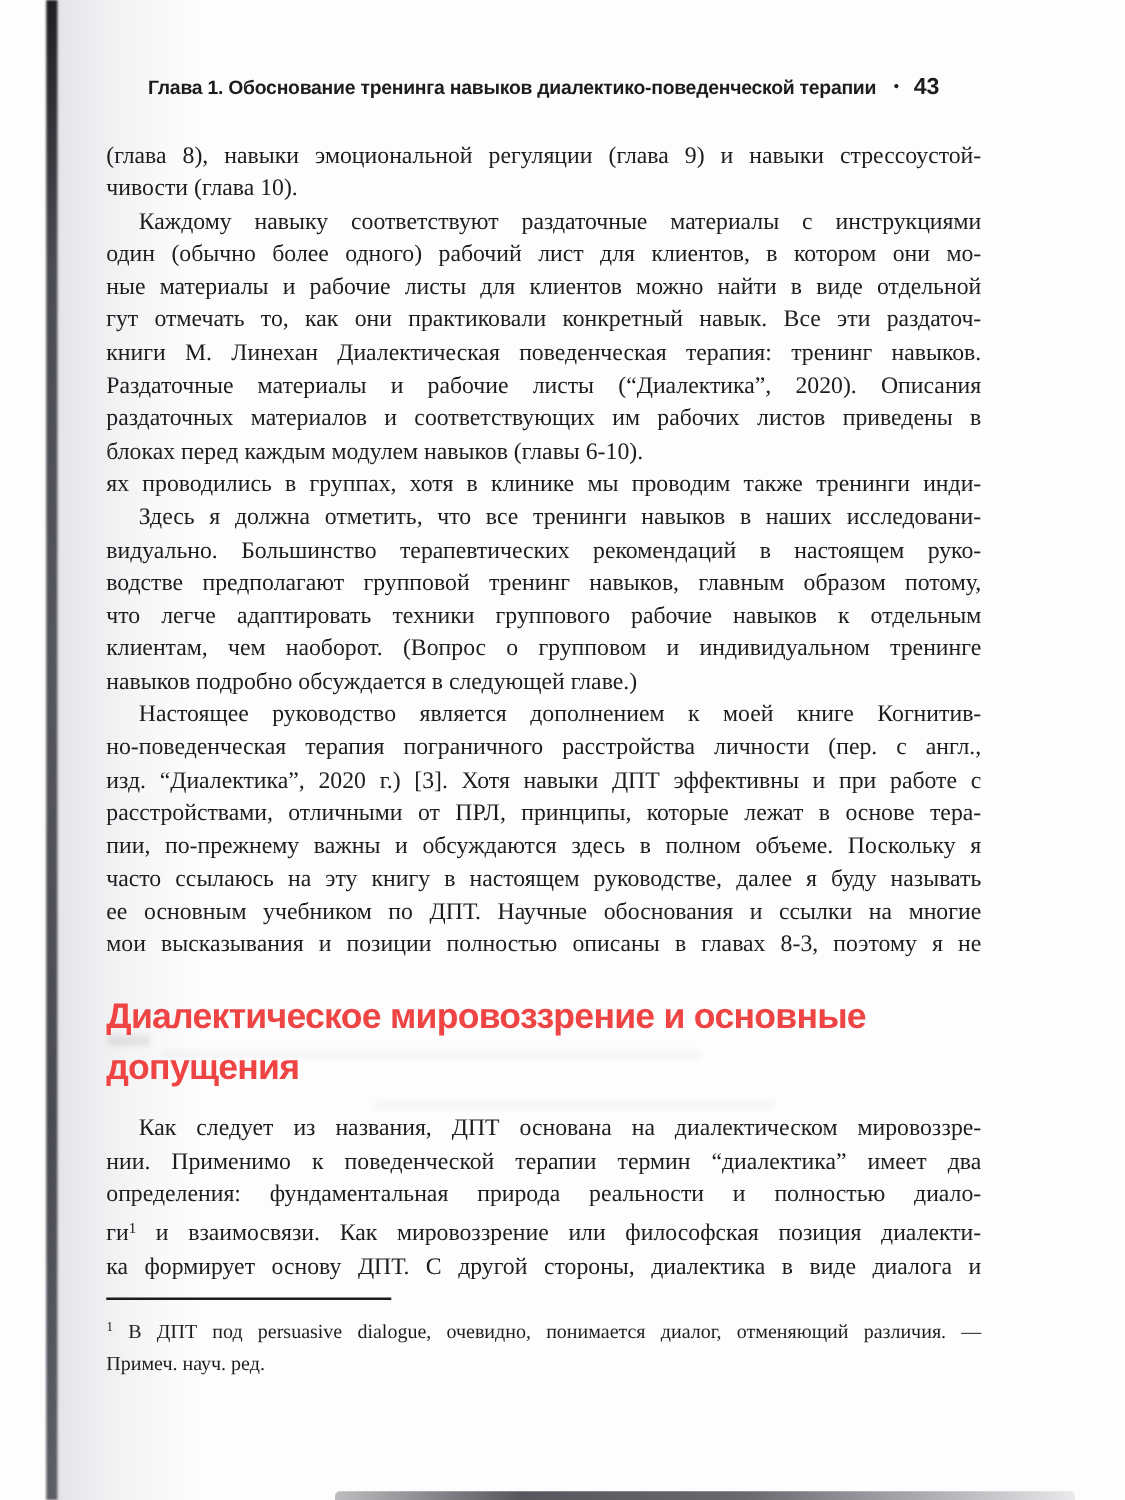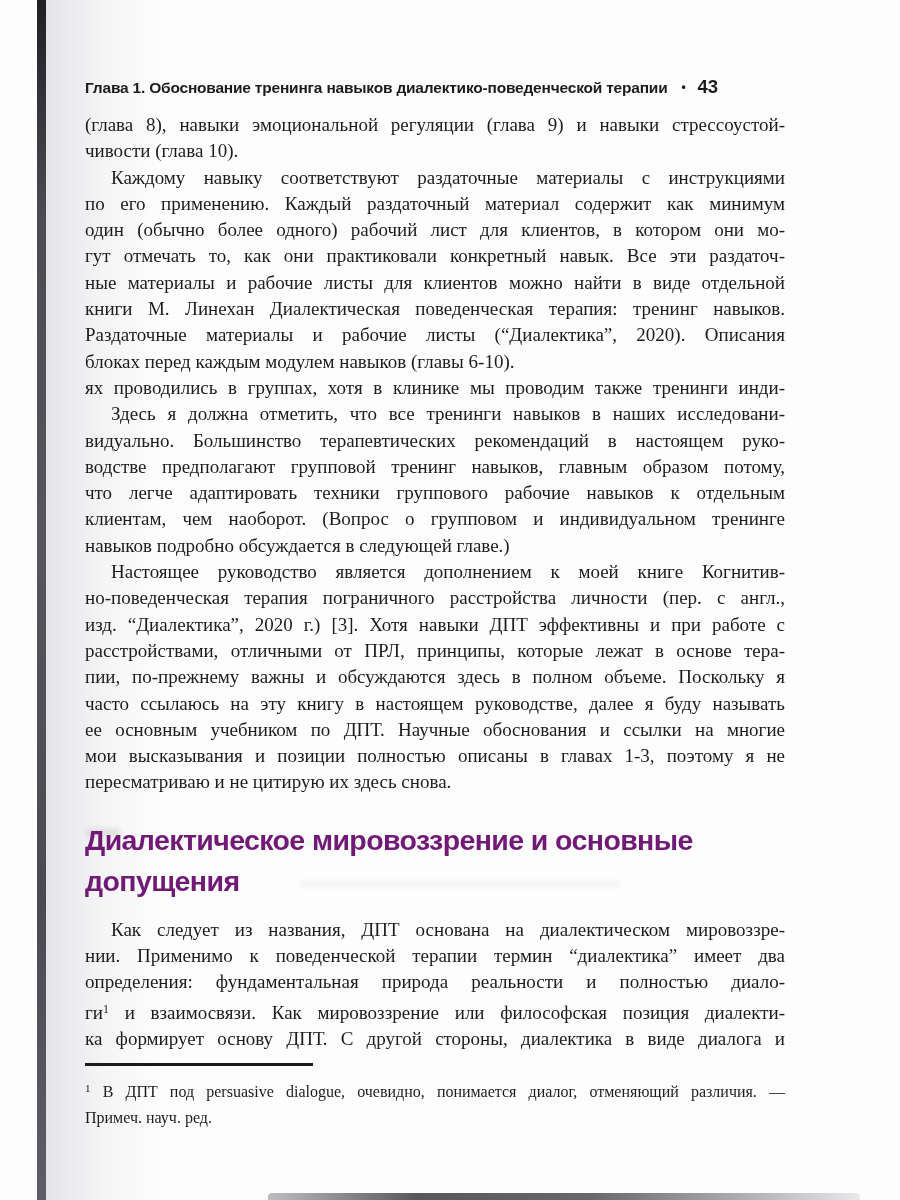--- a/index.html
+++ b/index.html
@@ -31,22 +31,22 @@
     border-radius: 4px 4px 0 0;
     background: linear-gradient(90deg, rgba(70,70,78,0.35), rgba(45,45,52,0.8) 25%, rgba(45,45,52,0.72) 55%, rgba(90,90,100,0.4) 85%, rgba(125,125,135,0.15));
     filter: blur(0.4px);
   }
   .smudge { position: absolute; background: #6a6a74; filter: blur(2px); }
   .smudge.s1 { left: 86px; top: 828px; width: 34px; height: 9px; opacity: 0.13; }
   .smudge.s2 { left: 130px; top: 840px; width: 430px; height: 7px; opacity: 0.05; }
   .smudge.s3 { left: 300px; top: 880px; width: 320px; height: 8px; opacity: 0.045; }
 
   .running-head {
-    position: absolute; left: 85px; top: 76px; width: 700px;
-    text-align: left; white-space: nowrap;
+    position: absolute; left: 85px; top: 58px; width: 700px;
+    text-align: center; white-space: nowrap;
     font-family: "Liberation Sans", sans-serif;
     font-weight: bold; font-size: 15.5px; letter-spacing: -0.2px;
     color: #1c1b1e;
   }
   .running-head .dot { display: inline-block; margin: 0 12px 0 14px; font-size: 12px; vertical-align: 2px; }
   .running-head .pageno { font-size: 18.5px; letter-spacing: 0; }
 
   .content {
     position: absolute; left: 85px; top: 112px; width: 700px;
     font-size: 19px; line-height: 26.3px;
@@ -56,21 +56,21 @@
   .line { text-align: justify; text-align-last: justify; }
   .line.left { text-align: left; text-align-last: left; }
   .line.ind { text-indent: 26px; }
   .i { }
   .sup { font-size: 12px; vertical-align: 6px; letter-spacing: 0; }
 
   .heading {
     margin: 24px 0 15px 0;
     font-family: "Liberation Sans", sans-serif;
     font-weight: bold; font-size: 28.5px; line-height: 41px;
-    letter-spacing: -0.6px; color: #701a75;
+    letter-spacing: -0.6px; color: #ef4444;
   }
 
   .footnote { margin-top: 11px; }
   .fn-rule { width: 228px; height: 2.5px; background: #1b1b1d; margin: 0 0 9px 0; }
   .footnote .line { font-size: 16px; line-height: 26px; }
   .footnote .sup { font-size: 11px; vertical-align: 5px; }
 </style>
 </head>
 <body>
 
@@ -86,47 +86,46 @@
   </div>
 
   <div class="content" id="content">
 
     <div class="para">
         <div class="line"><span class="">(глава 8), навыки эмоциональной регуляции (глава 9) и навыки стрессоустой-</span></div>
         <div class="line left"><span class="">чивости (глава 10).</span></div>
       </div>
       <div class="para">
         <div class="line ind"><span class="">Каждому навыку соответствуют раздаточные материалы с инструкциями</span></div>
-        <div class="line"><span class="">по его применению. Каждый раздаточный материал содержит как минимум</span></div>
         <div class="line"><span class="">один (обычно более одного) рабочий лист для клиентов, в котором они мо-</span></div>
+        <div class="line"><span class="">ные материалы и рабочие листы для клиентов можно найти в виде отдельной</span></div>
         <div class="line"><span class="">гут отмечать то, как они практиковали конкретный навык. Все эти раздаточ-</span></div>
-        <div class="line"><span class="">ные материалы и рабочие листы для клиентов можно найти в виде отдельной</span></div>
         <div class="line"><span class="">книги М. Линехан </span><span class="i">Диалектическая поведенческая терапия: тренинг навыков.</span></div>
         <div class="line"><span class="i">Раздаточные материалы и рабочие листы</span><span class=""> (“Диалектика”, 2020). Описания</span></div>
+        <div class="line"><span class="">раздаточных материалов и соответствующих им рабочих листов приведены в</span></div>
         <div class="line left"><span class="">блоках перед каждым модулем навыков (главы 6-10).</span></div>
       </div>
       <div class="para">
         <div class="line"><span class="">ях проводились в группах, хотя в клинике мы проводим также тренинги инди-</span></div>
         <div class="line ind"><span class="">Здесь я должна отметить, что все тренинги навыков в наших исследовани-</span></div>
         <div class="line"><span class="">видуально. Большинство терапевтических рекомендаций в настоящем руко-</span></div>
         <div class="line"><span class="">водстве предполагают групповой тренинг навыков, главным образом потому,</span></div>
         <div class="line"><span class="">что легче адаптировать техники группового рабочие навыков к отдельным</span></div>
         <div class="line"><span class="">клиентам, чем наоборот. (Вопрос о групповом и индивидуальном тренинге</span></div>
         <div class="line left"><span class="">навыков подробно обсуждается в следующей главе.)</span></div>
       </div>
       <div class="para">
         <div class="line ind"><span class="">Настоящее руководство является дополнением к моей книге </span><span class="i">Когнитив-</span></div>
         <div class="line"><span class="i">но-поведенческая терапия пограничного расстройства личности</span><span class=""> (пер. с англ.,</span></div>
         <div class="line"><span class="">изд. “Диалектика”, 2020 г.) [3]. Хотя навыки ДПТ эффективны и при работе с</span></div>
         <div class="line"><span class="">расстройствами, отличными от ПРЛ, принципы, которые лежат в основе тера-</span></div>
         <div class="line"><span class="">пии, по-прежнему важны и обсуждаются здесь в полном объеме. Поскольку я</span></div>
         <div class="line"><span class="">часто ссылаюсь на эту книгу в настоящем руководстве, далее я буду называть</span></div>
         <div class="line"><span class="">ее основным учебником по ДПТ. Научные обоснования и ссылки на многие</span></div>
-        <div class="line"><span class="">мои высказывания и позиции полностью описаны в главах 1-3, поэтому я не</span></div>
-        <div class="line left"><span class="">пересматриваю и не цитирую их здесь снова.</span></div>
+        <div class="line"><span class="">мои высказывания и позиции полностью описаны в главах 8-3, поэтому я не</span></div>
       </div>
       <div class="heading">
         <div>Диалектическое мировоззрение и основные</div>
         <div>допущения</div>
       </div>
       <div class="para">
         <div class="line ind"><span class="">Как следует из названия, ДПТ основана на диалектическом мировоззре-</span></div>
         <div class="line"><span class="">нии. Применимо к поведенческой терапии термин “диалектика” имеет два</span></div>
         <div class="line"><span class="">определения: фундаментальная природа реальности и полностью диало-</span></div>
         <div class="line"><span class="">ги</span><span class="sup">1</span><span class=""> и взаимосвязи. Как мировоззрение или философская позиция диалекти-</span></div>

